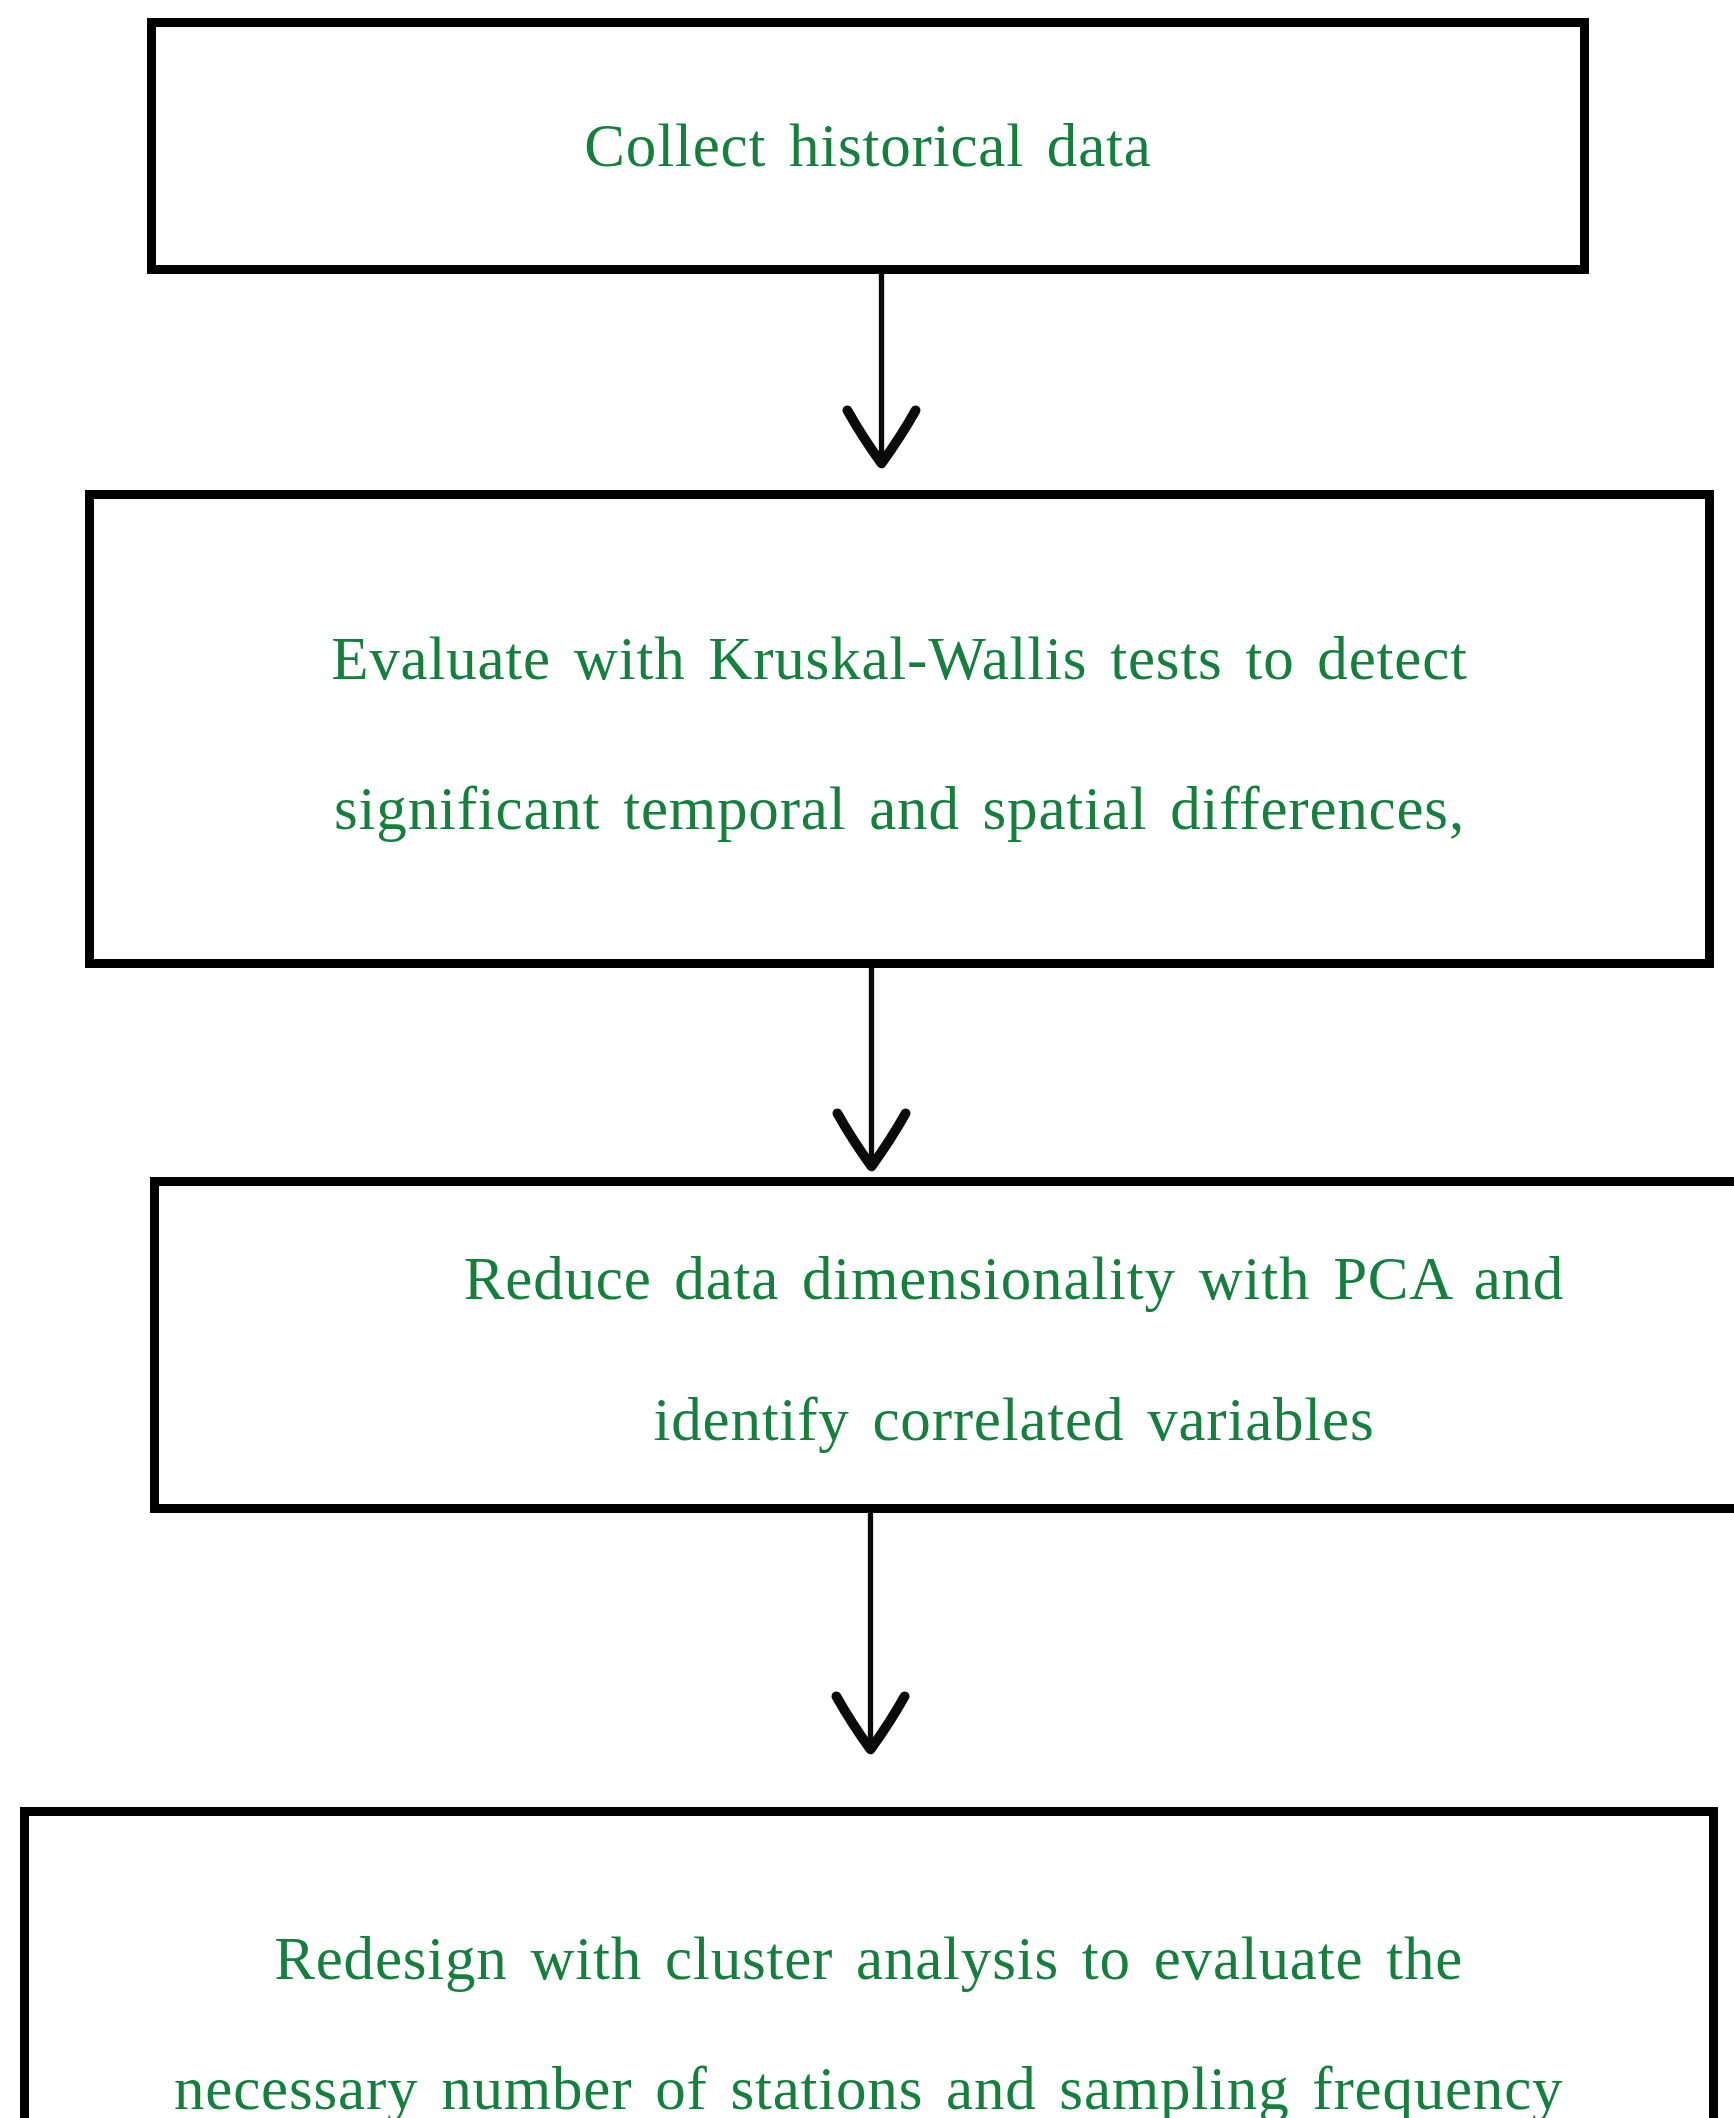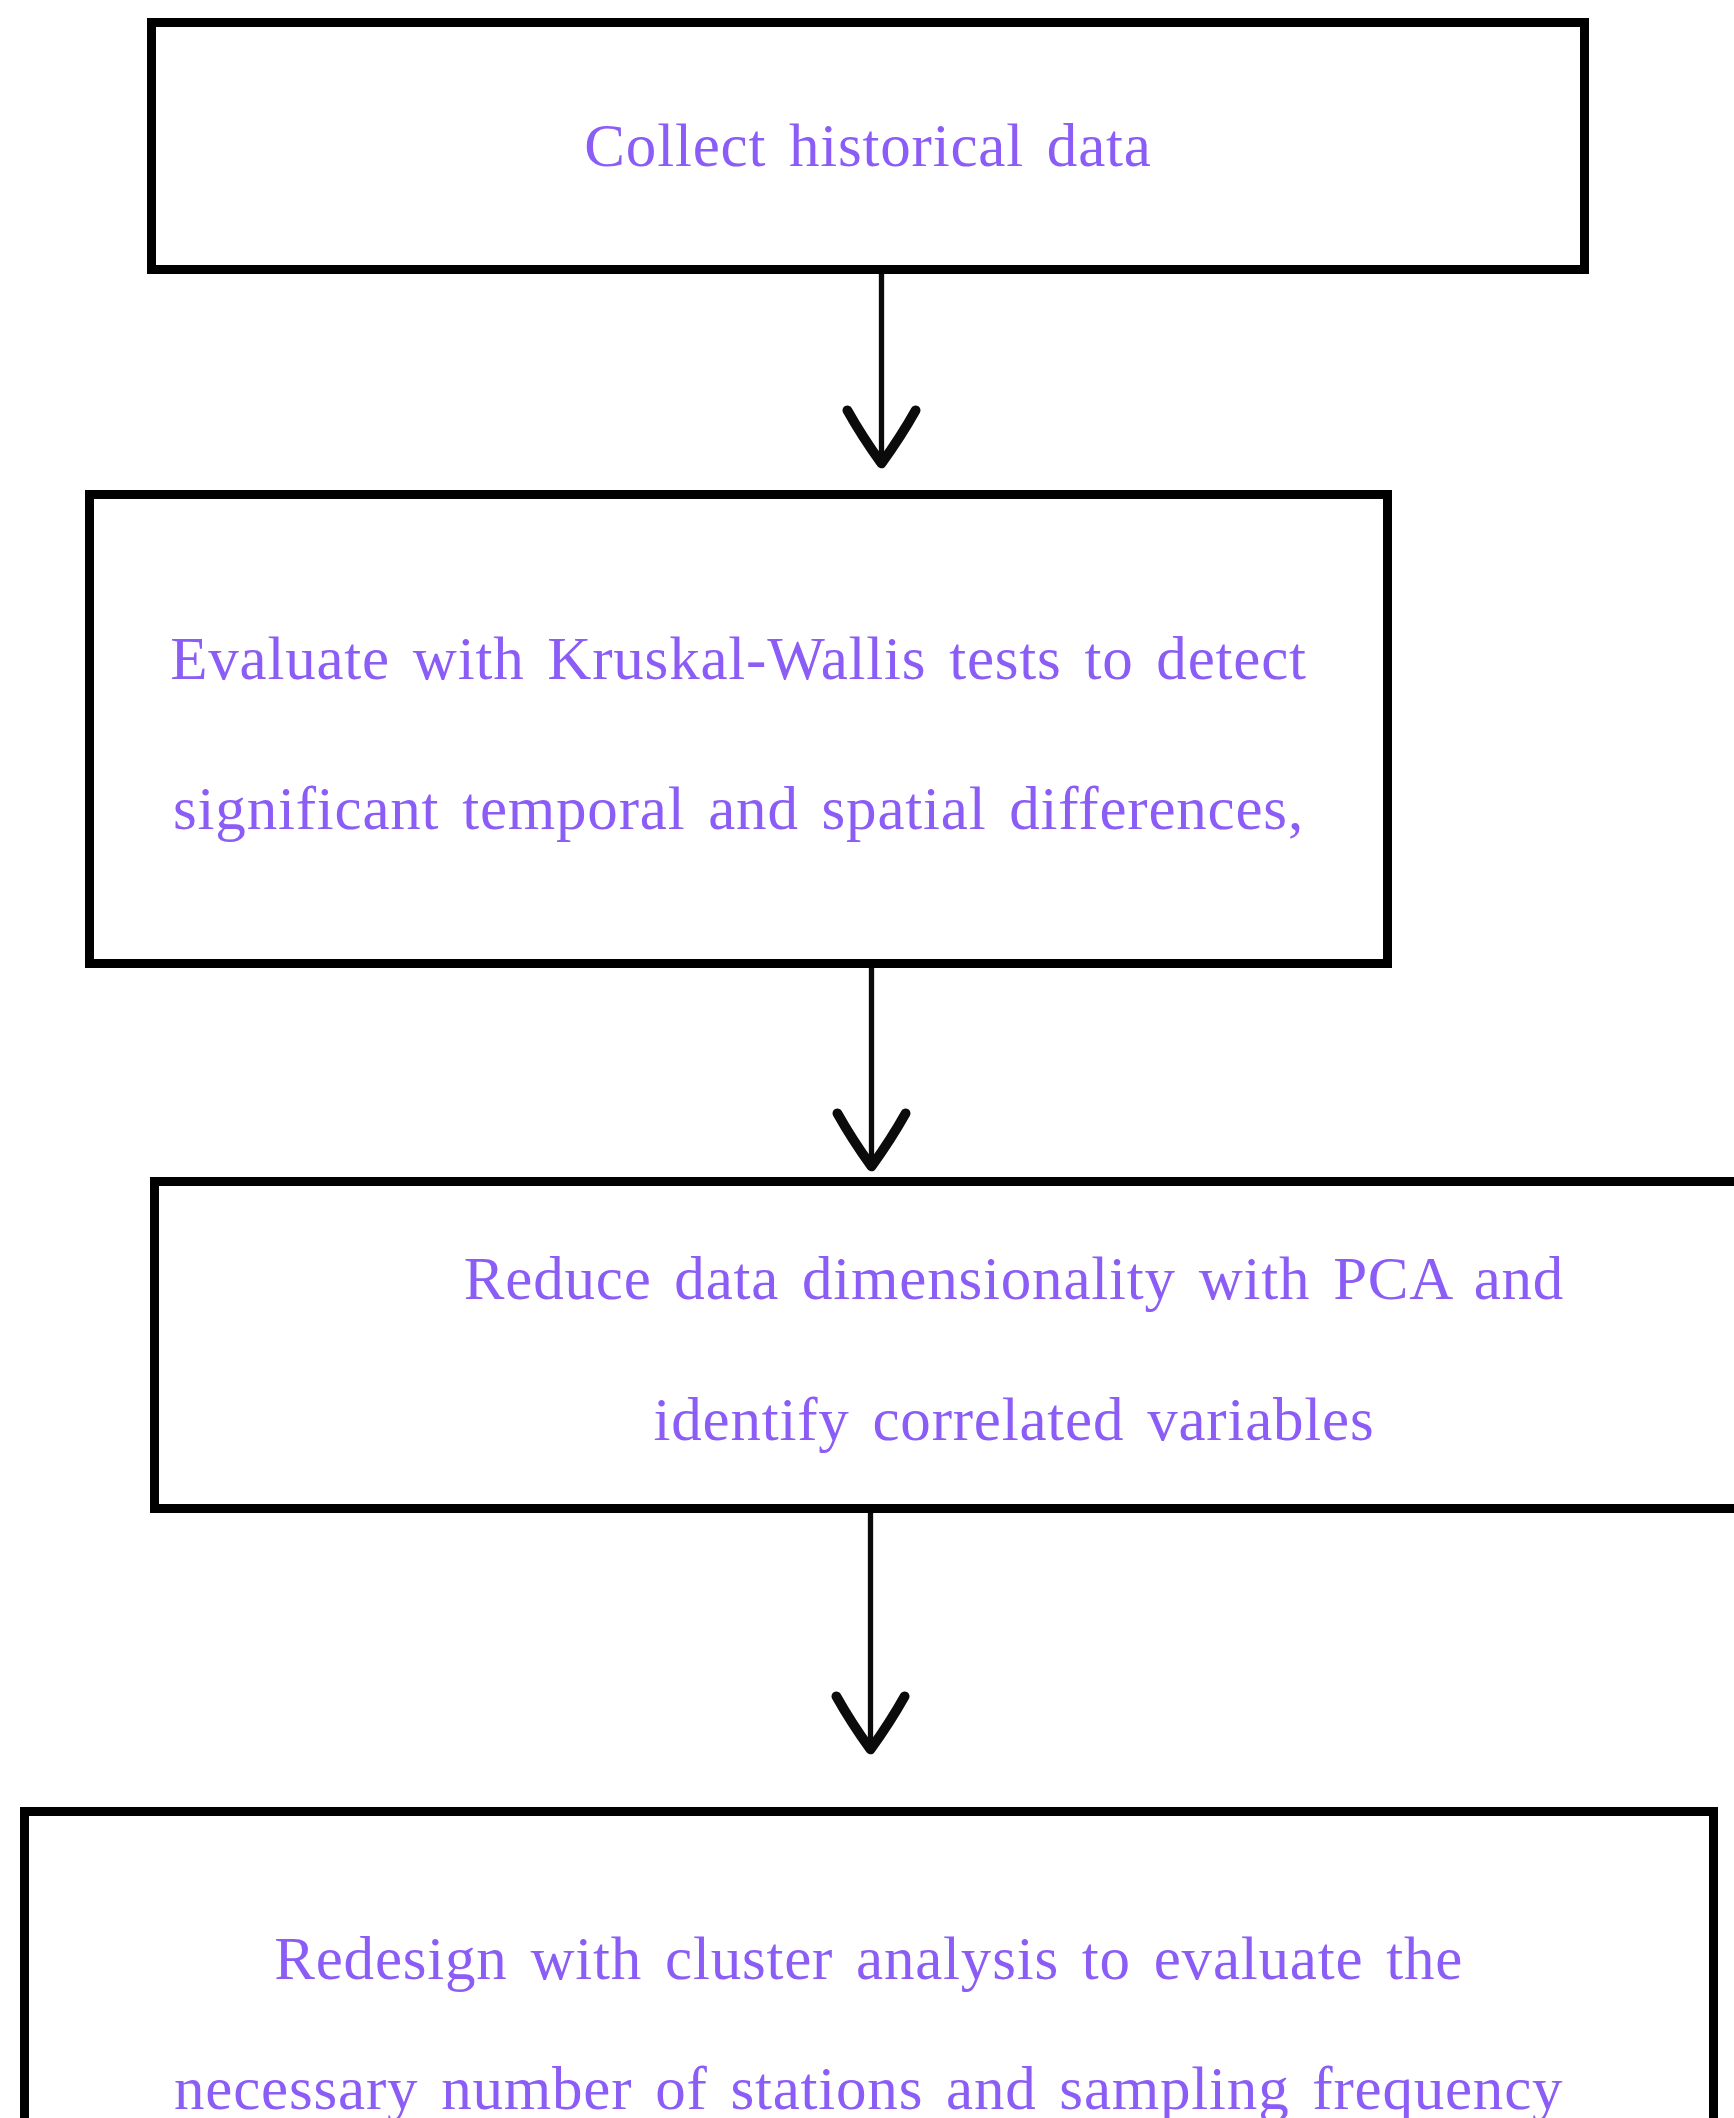--- a/index.html
+++ b/index.html
@@ -20,30 +20,30 @@
     box-sizing: border-box;
     border: 9.8px solid #000000;
     background: #ffffff;
     display: flex;
     align-items: center;
     justify-content: center;
   }
   .label {
     text-align: center;
     font-size: 61px;
-    color: #8b5cf6;
+    color: #15803d;
     letter-spacing: 0.8px;
     word-spacing: 6.8px;
     width: 100%;
   }
   .line { display: block; }
 
   
   #box-0 { left: 147px;  top: 18px;   width: 1442px; height: 256px; }
-  #box-1 { left: 85px;  top: 490px;  width: 1307px; height: 478px; }
+  #box-1 { left: 85px;  top: 490px;  width: 1629px; height: 478px; }
   #box-2 { left: 150px;  top: 1177px; width: 1728px; height: 336px; }
   #box-3 { left: 19.7px;   top: 1807px; width: 1698px; height: 428px; }
 
   #box-1 .label { line-height: 150px; padding-top: 10.6px; }
   #box-2 .label { line-height: 141px; padding-top: 7.6px; }
   #box-3 .label { line-height: 130px; padding-top: 6px; }
 
   .arrow {
     position: absolute;
     display: block;

